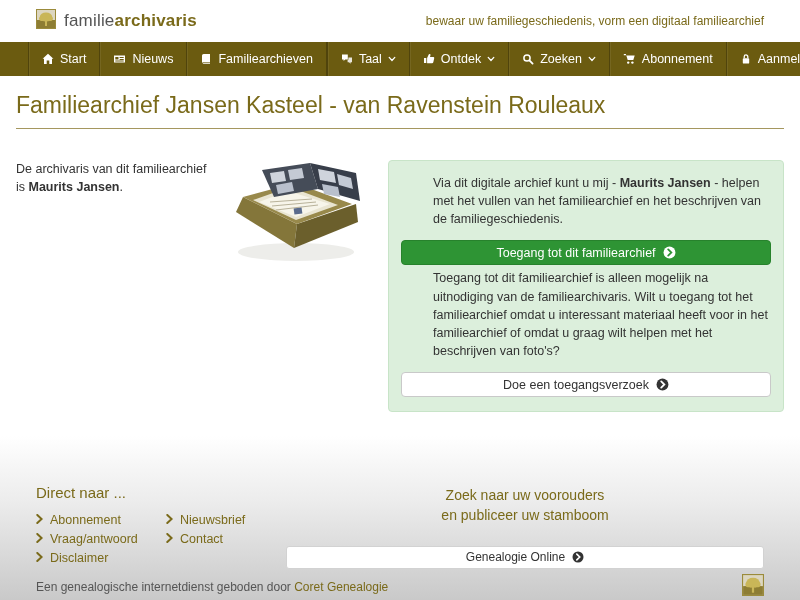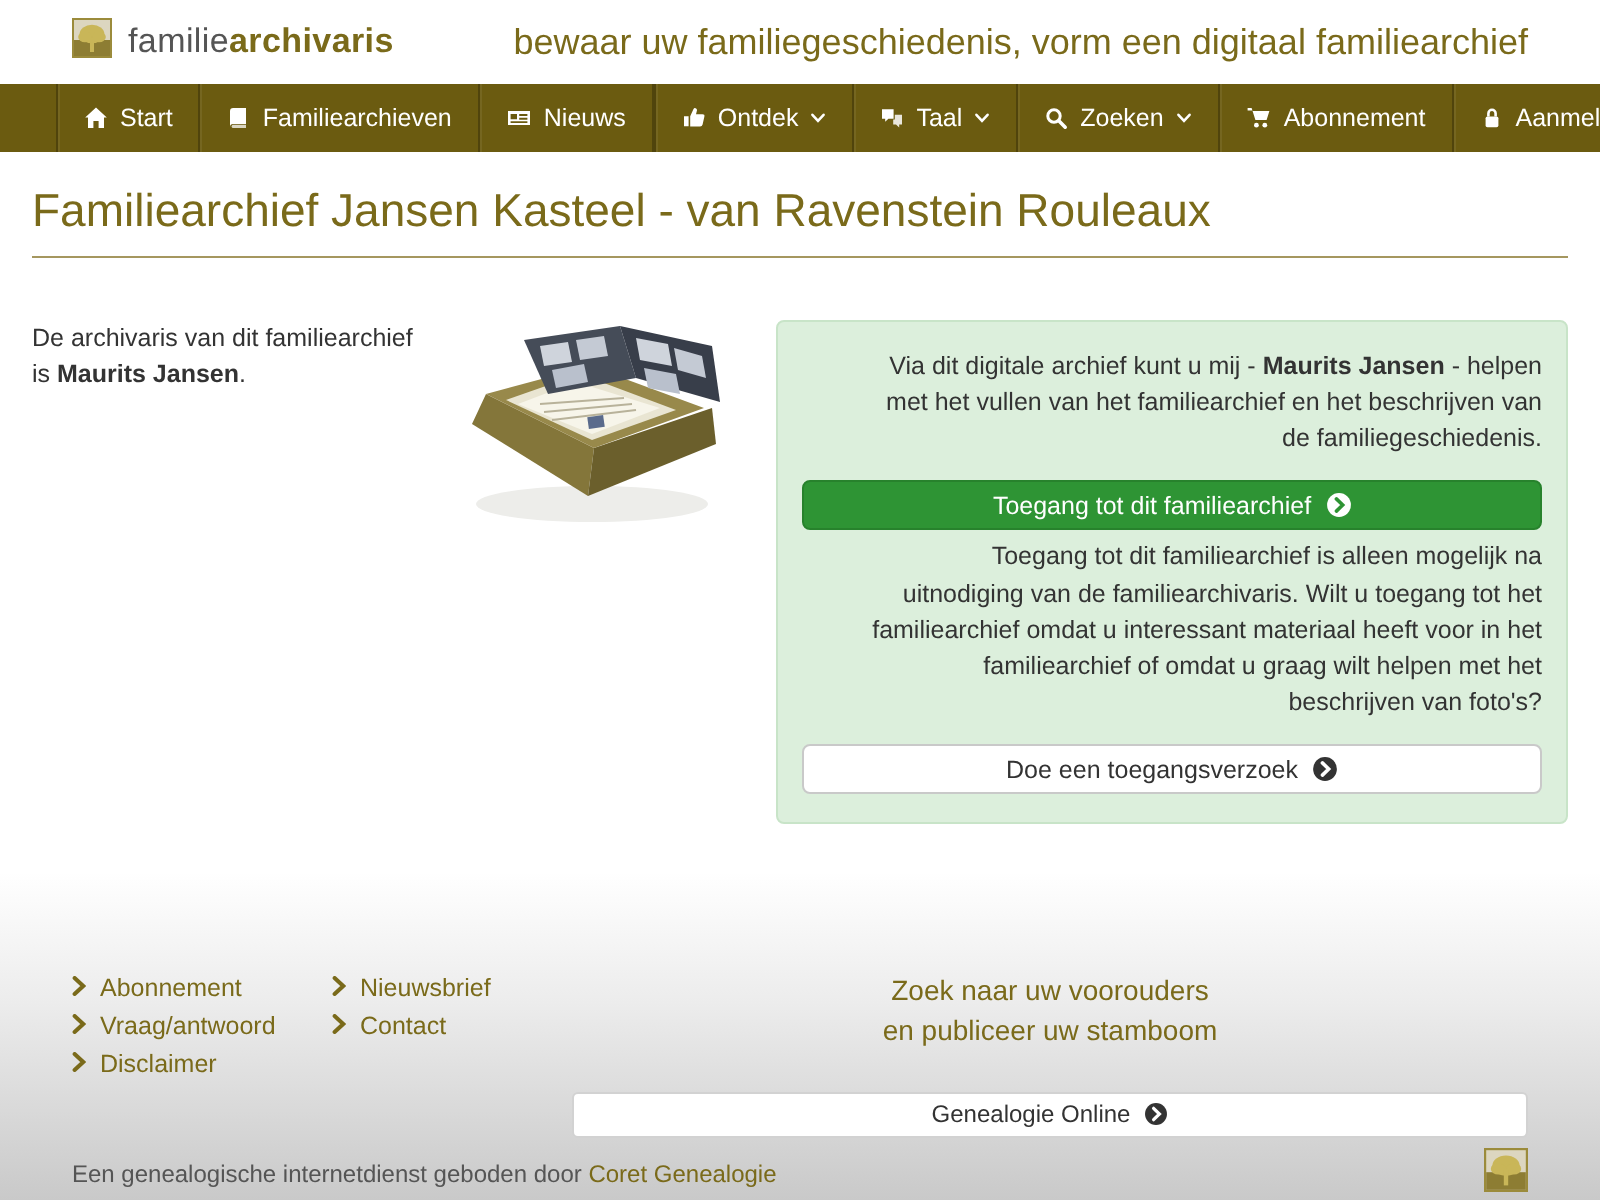--- a/index.html
+++ b/index.html
@@ -14,21 +14,21 @@
 
   
   .header {
     height: 42px; flex: 0 0 42px;
     display: flex; align-items: center; justify-content: space-between;
     padding: 0 36px; background: #fff;
   }
   .brand { display: flex; align-items: center; gap: 8px; cursor: pointer; text-decoration: none; }
   .brand-text { font-size: 17px; color: #555; letter-spacing: .2px; }
   .brand-text b { color: #7a6a1a; }
-  .tagline { font-size: 18px; color: #7a6a1a; }
+  .tagline { font-size: 12px; color: #7a6a1a; }
 
   
   .nav {
     height: 34px; flex: 0 0 34px;
     background: #6b5b10; color: #fff;
     display: flex; align-items: stretch;
     padding: 0 28px; font-size: 12.5px;
   }
   .nav-item {
     display: flex; align-items: center; gap: 6px;
@@ -48,21 +48,21 @@
   .title-rule { margin-top: 9px; border-bottom: 1px solid #a5975f; }
 
   .content-row { display: flex; align-items: flex-start; margin-top: 31px; }
   .intro { width: 202px; flex: 0 0 202px; font-size: 12.5px; line-height: 1.45; color: #333; }
   .photo { flex: 0 0 158px; margin-left: 6px; }
   .green-panel {
     flex: 1; margin-left: 6px;
     background: #dcefdc; border: 1px solid #c8e4c8; border-radius: 4px;
     padding: 13px 12px 14px; font-size: 12.5px; color: #333;
   }
-  .green-panel p { text-align: right; line-height: 1.45; margin-left: 32px; }
+  .green-panel p { text-align: left; line-height: 1.45; margin-left: 32px; }
   .btn {
     display: flex; align-items: center; justify-content: center; gap: 7px;
     width: 100%; height: 25px; border-radius: 4px;
     font-size: 12.5px; font-family: inherit; cursor: pointer;
   }
   .btn svg { display: block; }
   .btn-green { background: #2e9434; border: 1px solid #27822c; color: #fff; margin: 12px 0 4px; }
   .btn-white { background: #fff; border: 1px solid #c9c9c9; color: #333; margin-top: 12px; }
 
   
@@ -119,59 +119,59 @@
     <div class="nav-item">
       <span>
         <svg width="12" height="12" viewBox="0 0 12 12" fill="#fff">
             <path d="M6 .8 11.4 5.7 10 5.7 10 11 7.3 11 7.3 7.5 4.7 7.5 4.7 11 2 11 2 5.7 .6 5.7Z"></path>
           </svg>
       </span>
       <span>Start</span>
     </div>
     <div class="nav-item">
       <span>
+        <svg width="13" height="12" viewBox="0 0 13 12" fill="#fff">
+            <path fill-rule="evenodd" d="M1 2.5h11v7H1zM2.3 4h3.2v2.6H2.3zM6.6 4h4.1v1H6.6zM6.6 5.9h4.1v1H6.6zM2.3 7.6h8.4v.9H2.3z"></path>
+          </svg>
+      </span>
+      <span>Nieuws</span>
+    </div>
+    <div class="nav-item">
+      <span>
         <svg width="12" height="12" viewBox="0 0 12 12" fill="#fff">
             <path d="M3.6 1h6.4v8H3.6A1.6 1.6 0 0 0 2 10.6V2.6A1.6 1.6 0 0 1 3.6 1z"></path>
             <path d="M3.6 9.4H10V11H3.6a.8.8 0 0 1 0-1.6z" opacity=".75"></path>
           </svg>
       </span>
       <span>Familiearchieven</span>
     </div>
-    <div class="nav-item">
-      <span>
-        <svg width="13" height="12" viewBox="0 0 13 12" fill="#fff">
-            <path fill-rule="evenodd" d="M1 2.5h11v7H1zM2.3 4h3.2v2.6H2.3zM6.6 4h4.1v1H6.6zM6.6 5.9h4.1v1H6.6zM2.3 7.6h8.4v.9H2.3z"></path>
-          </svg>
-      </span>
-      <span>Nieuws</span>
-    </div>
 
     <div class="nav-spacer"></div>
 
-    <div class="nav-item">
-      <span>
-        <svg width="12" height="12" viewBox="0 0 12 12" fill="#fff">
-            <path d="M4.1 5.1 5.7 1.6a.95.95 0 0 1 1.8.5L7 4.1h3.2a1 1 0 0 1 1 1.2l-.9 3.9a1.3 1.3 0 0 1-1.3 1H4.1zM1 5.1h2.3v5H1z"></path>
-          </svg>
-      </span>
-      <span>Ontdek</span>
-      <span>
-        <svg width="8" height="8" viewBox="0 0 10 10">
-            <path d="M1.5 3 5 6.8 8.5 3" fill="none" stroke="#fff" stroke-width="1.6" stroke-linecap="round"></path>
-          </svg>
-      </span>
-    </div>
     <div class="nav-item">
       <span>
         <svg width="12" height="12" viewBox="0 0 12 12" fill="#fff">
             <path d="M1 1.6h5.8v4.8H4.2L2.6 7.9V6.4H1z"></path>
             <path d="M7.4 4.4H11v4.8H9.6v1.5L8 9.2H6.6V6.8h.8z" opacity=".85"></path>
           </svg>
       </span>
       <span>Taal</span>
+      <span>
+        <svg width="8" height="8" viewBox="0 0 10 10">
+            <path d="M1.5 3 5 6.8 8.5 3" fill="none" stroke="#fff" stroke-width="1.6" stroke-linecap="round"></path>
+          </svg>
+      </span>
+    </div>
+    <div class="nav-item">
+      <span>
+        <svg width="12" height="12" viewBox="0 0 12 12" fill="#fff">
+            <path d="M4.1 5.1 5.7 1.6a.95.95 0 0 1 1.8.5L7 4.1h3.2a1 1 0 0 1 1 1.2l-.9 3.9a1.3 1.3 0 0 1-1.3 1H4.1zM1 5.1h2.3v5H1z"></path>
+          </svg>
+      </span>
+      <span>Ontdek</span>
       <span>
         <svg width="8" height="8" viewBox="0 0 10 10">
             <path d="M1.5 3 5 6.8 8.5 3" fill="none" stroke="#fff" stroke-width="1.6" stroke-linecap="round"></path>
           </svg>
       </span>
     </div>
     <div class="nav-item">
       <span>
         <svg width="12" height="12" viewBox="0 0 12 12">
             <circle cx="5" cy="5" r="3.1" fill="none" stroke="#fff" stroke-width="1.5"></circle>
@@ -265,20 +265,21 @@
               </svg>
           </span>
         </button>
       </div>
     </div>
   </div>
 
   <div class="footer">
     <div class="footer-grid">
       <div class="footer-left">
+        <h3 class="direct-heading">Direct naar ...</h3>
         <div class="links-cols">
           <div class="links-col c1">
             <a class="flink">
               <span><svg width="7" height="10" viewBox="0 0 7 10">
                     <path d="M1.3 1 5.6 5 1.3 9" fill="none" stroke="#7a6a1a" stroke-width="2" stroke-linecap="round"></path>
                   </svg></span>
               <span>Abonnement</span>
             </a>
             <a class="flink">
               <span><svg width="7" height="10" viewBox="0 0 7 10">

